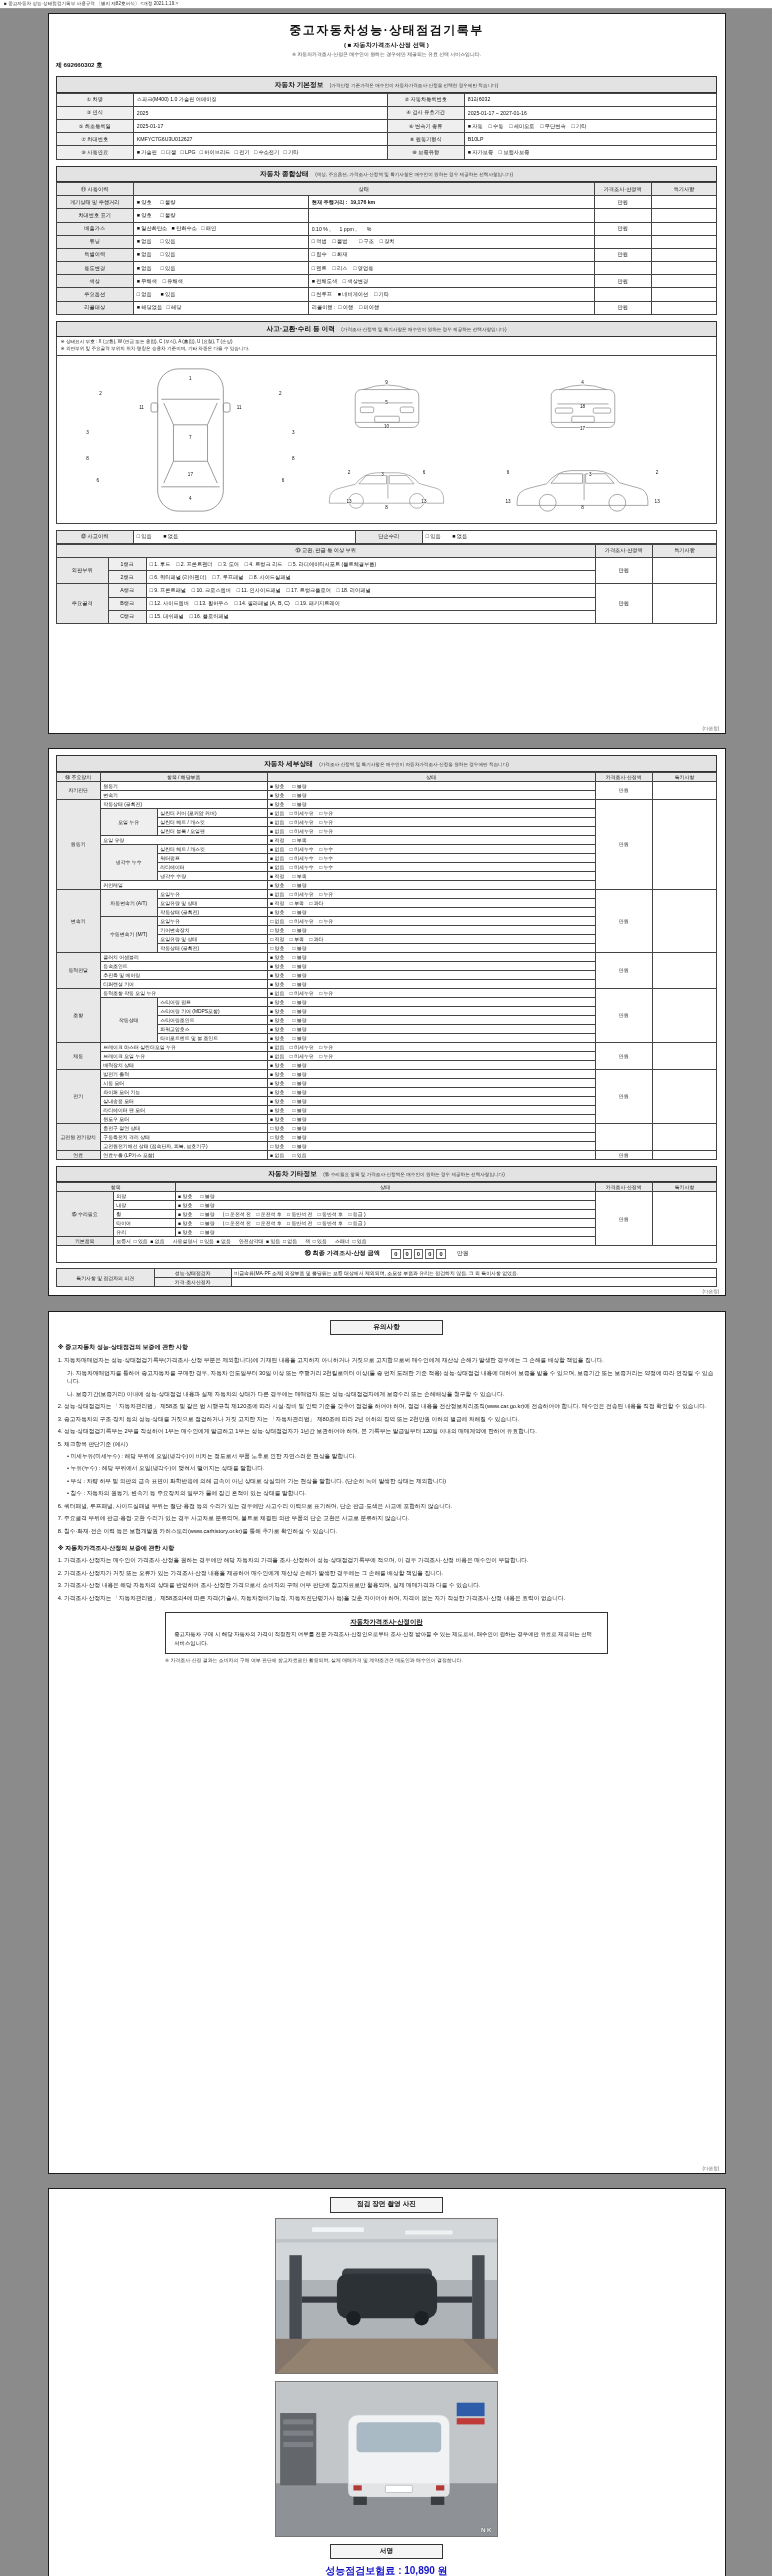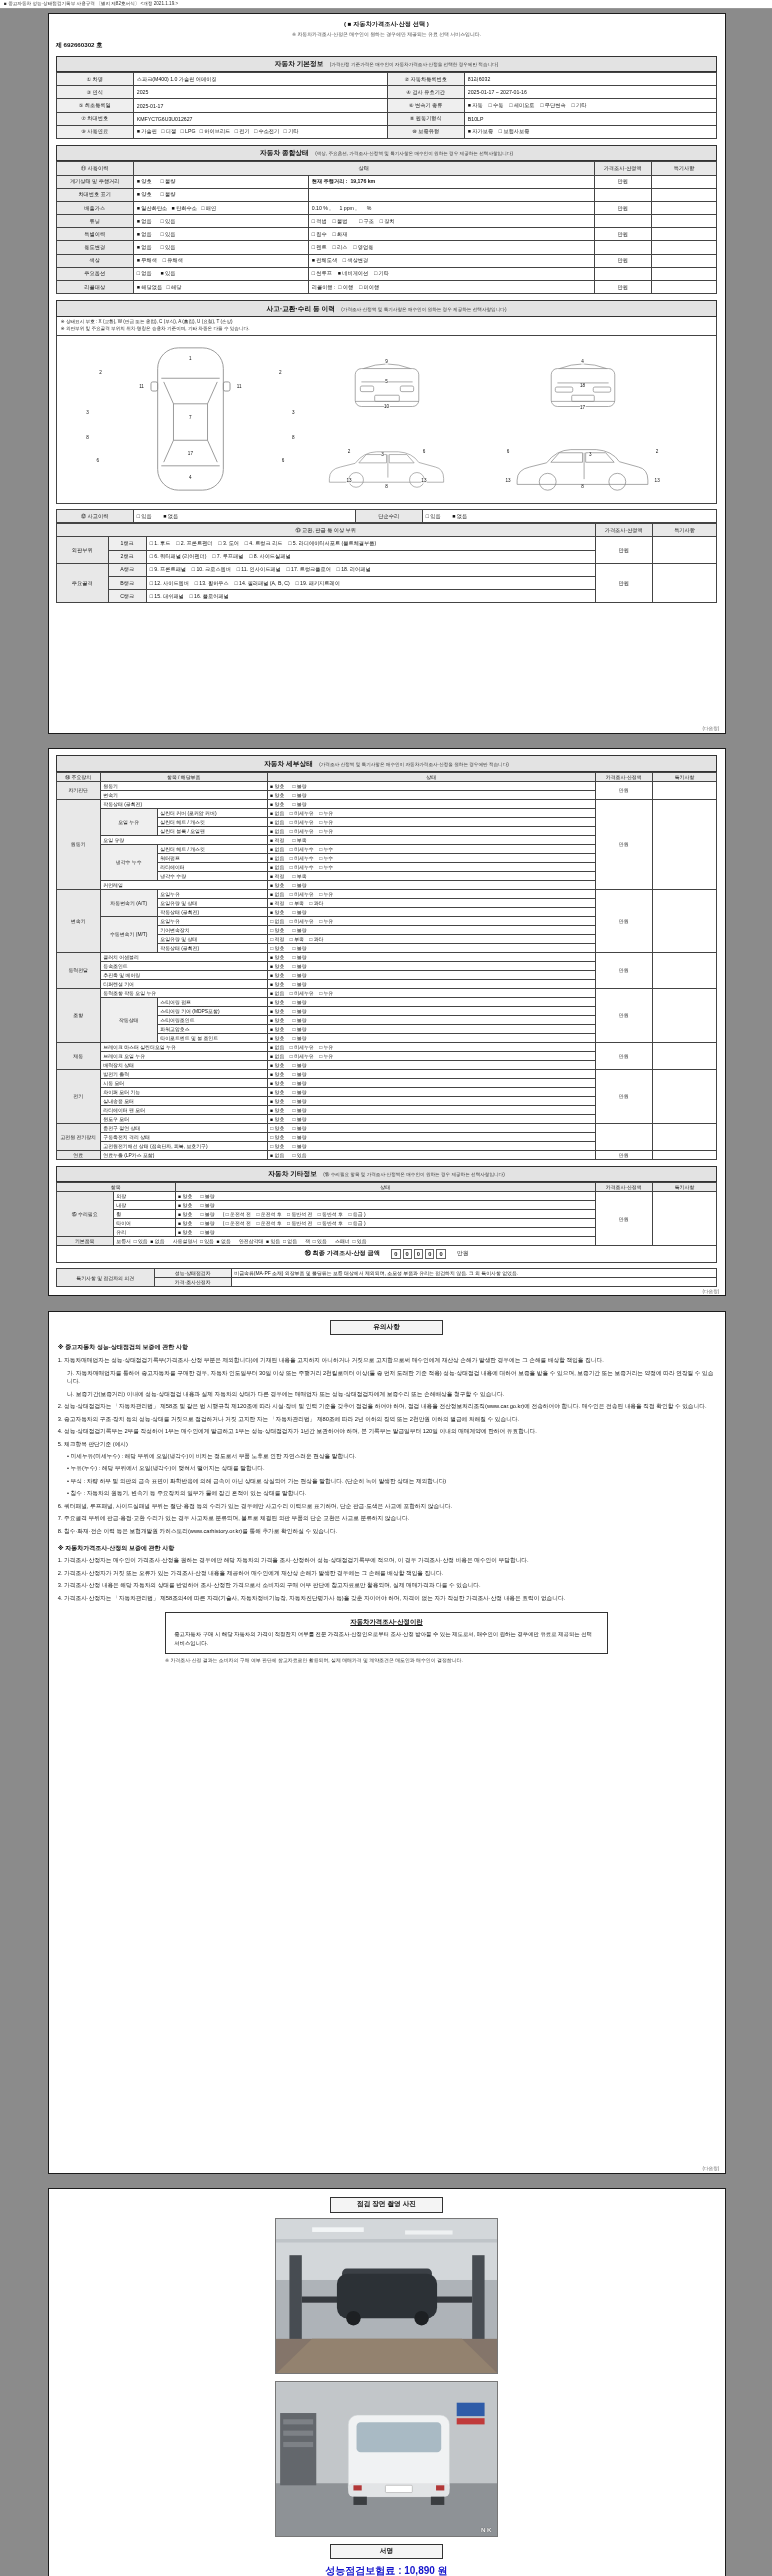--- a/index.html
+++ b/index.html
@@ -51,20 +51,21 @@
   .ins{text-align:center;margin:5.2px 0 4.1px;font-size:10px;font-weight:bold;color:#1414cc}
 </style>
 </head>
 <body>
 
 <div class="top-strip">■ 중고자동차 성능·상태점검기록부 사용규격 〔별지 제82호서식〕 &lt;개정 2021.1.19.&gt;</div>
 
 <div class="doc">
 
   <section class="panel" id="p1">
+    <h1 class="title">중고자동차성능·상태점검기록부</h1>
     <div class="subtitle">( ■ 자동차가격조사·산정 선택 )</div>
     <div class="hnote">※ 자동차가격조사·산정은 매수인이 원하는 경우에만 제공되는 유료 선택 서비스입니다.</div>
     <div class="docno">제 692660302 호</div>
 
     <div class="secbar">
       <span class="sectitle">자동차 기본정보</span>
       <span class="secnote">(가격산정 기준가격은 매수인이 자동차가격조사·산정을 선택한 경우에만 적습니다)</span>
     </div>
     <table class="grid">
       <colgroup>

